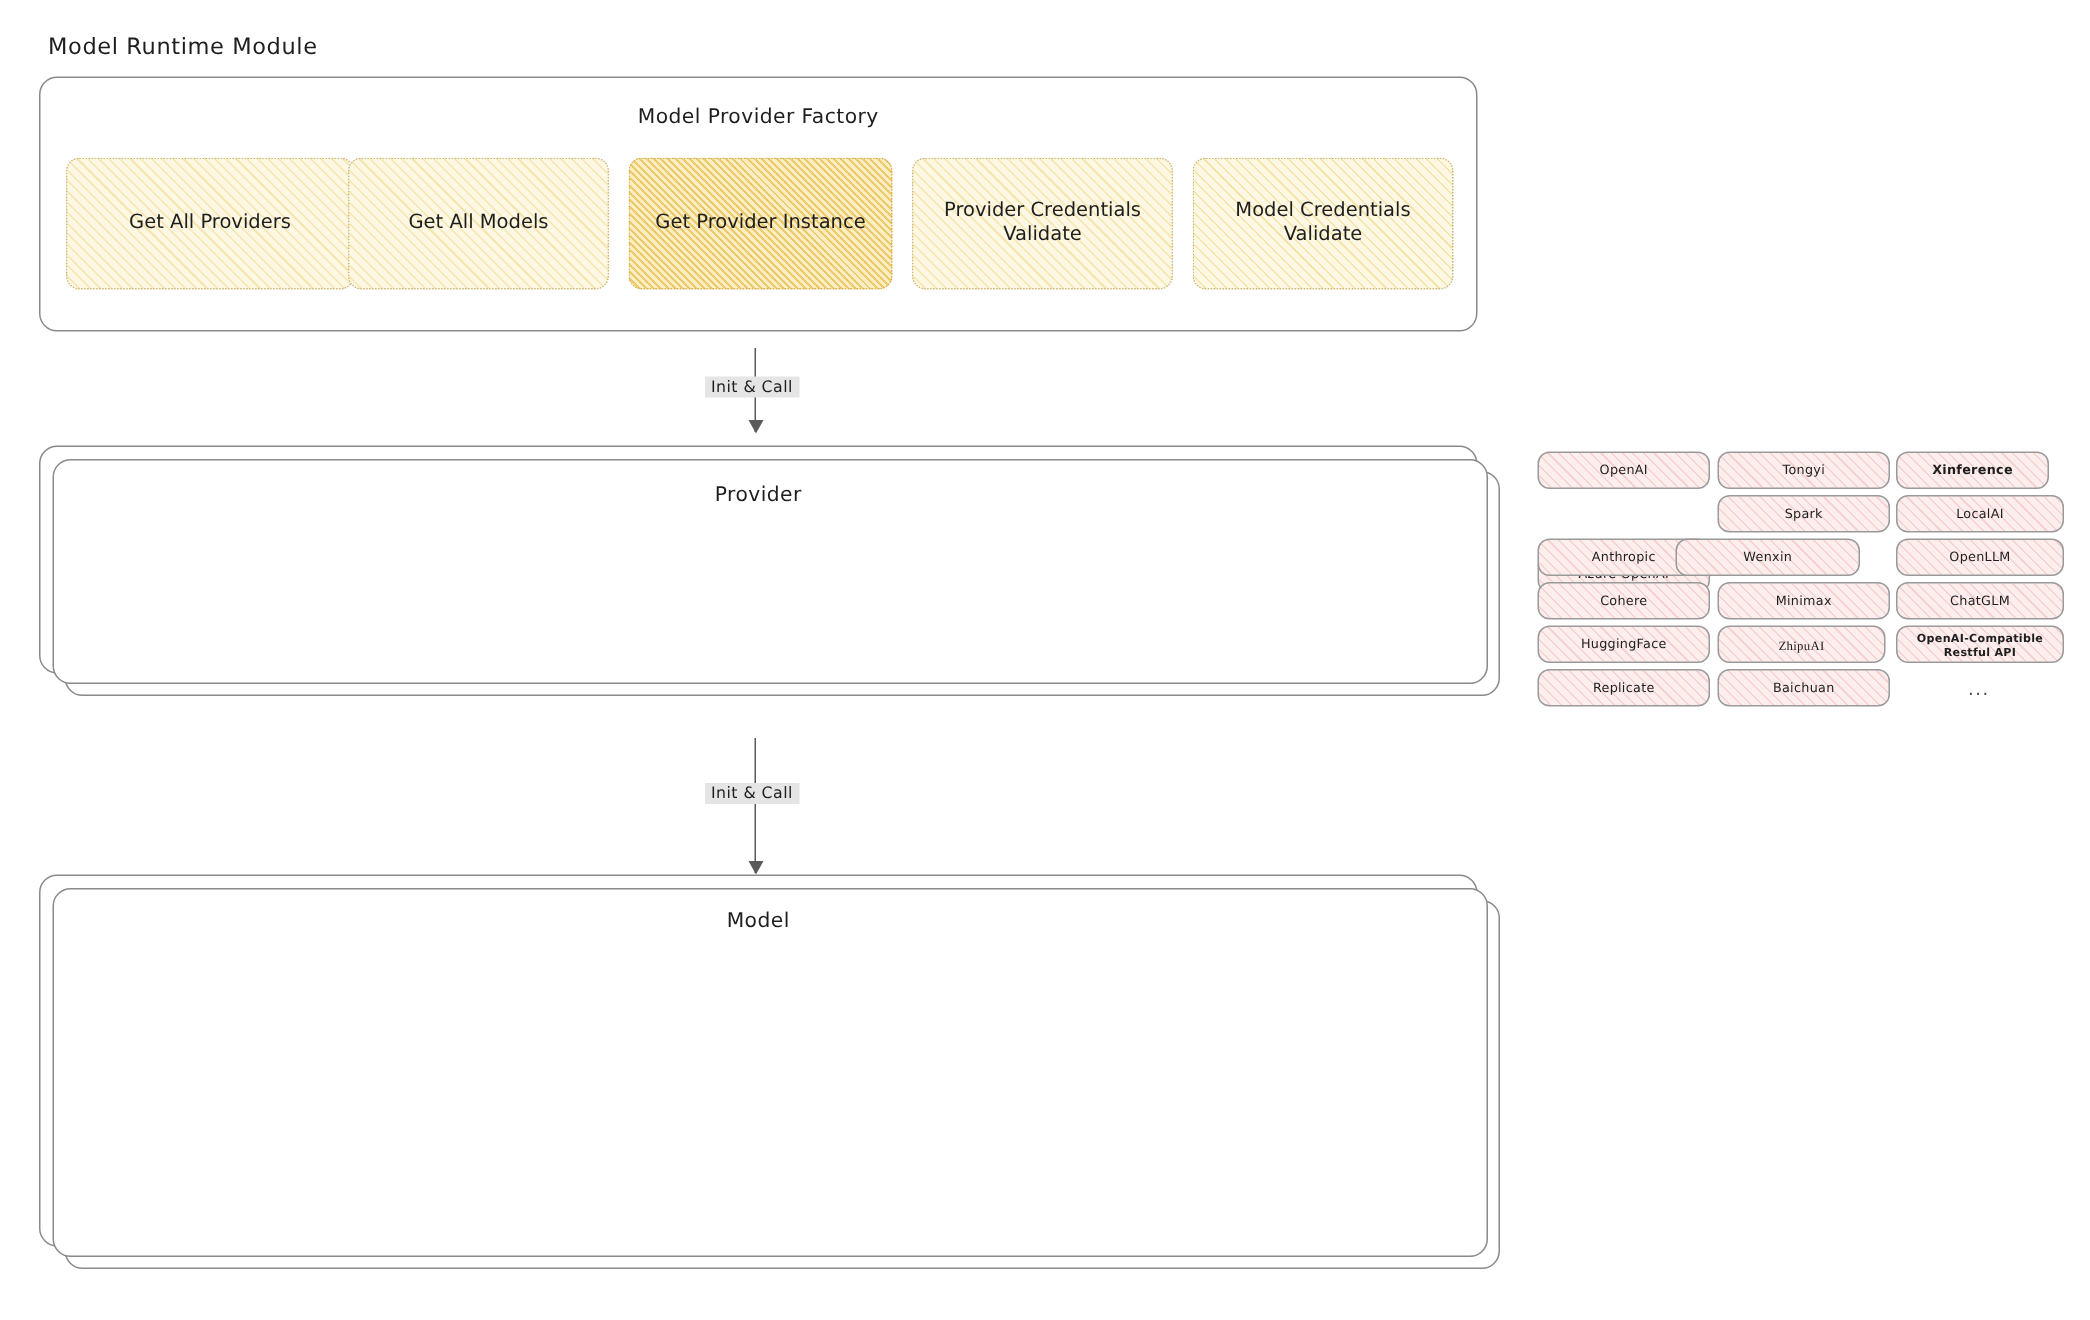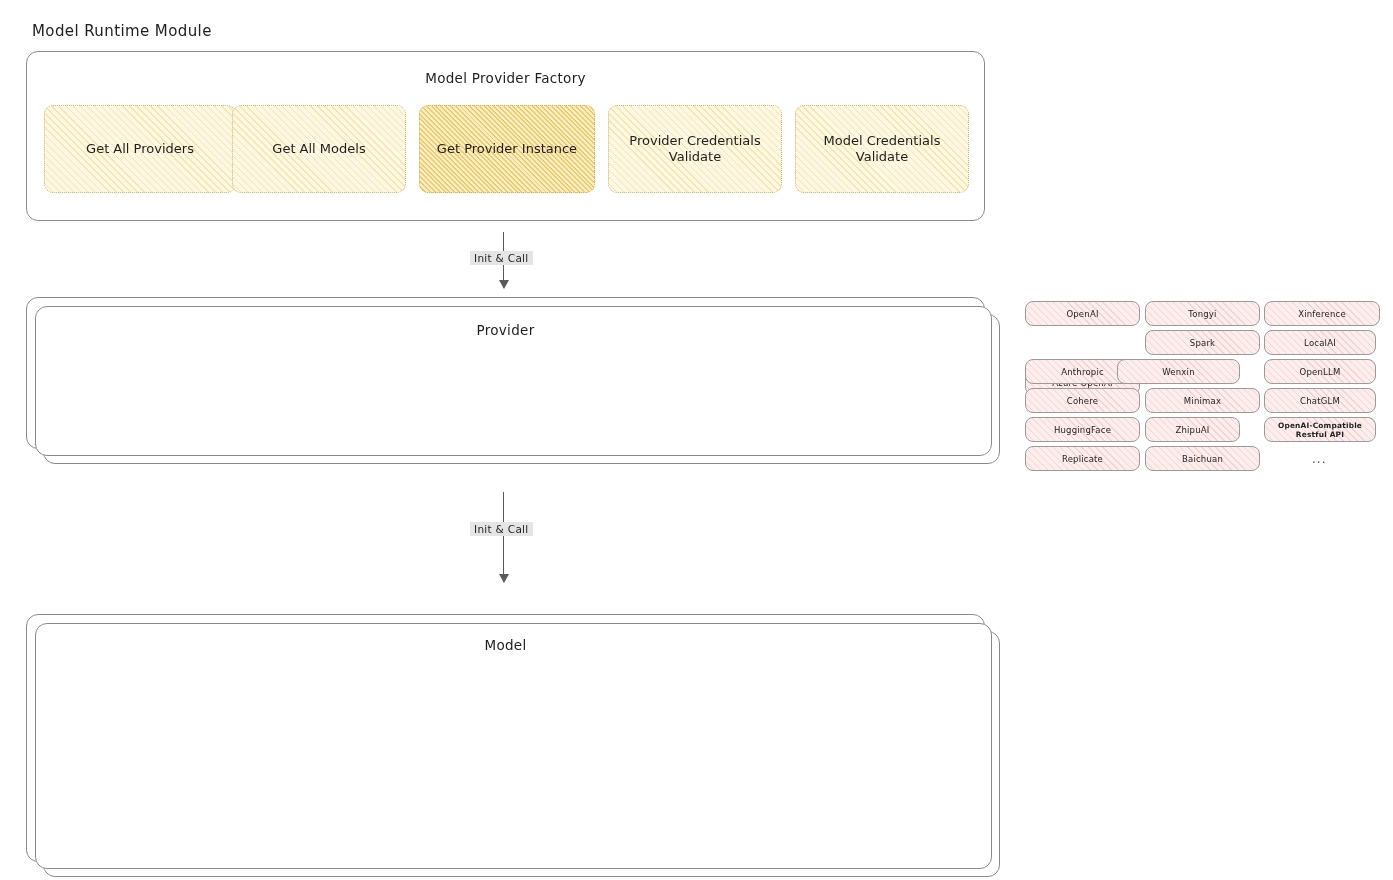--- a/index.html
+++ b/index.html
@@ -265,45 +265,45 @@
 </div>
 <div class="pchip" style="left:1145px; top:330px; width:115px; height:25px;">
   <span>Spark</span>
 </div>
 <div class="pchip" style="left:1117px; top:359px; width:123px; height:25px;">
   <span>Wenxin</span>
 </div>
 <div class="pchip" style="left:1145px; top:388px; width:115px; height:25px;">
   <span>Minimax</span>
 </div>
-<div class="pchip" style="left:1145px; top:417px; width:95px; height:25px;">
+<div class="pchip" style="left:1145px; top:417px; width:112px; height:25px;font-family:Liberation Serif, serif;">
   <span>ZhipuAI</span>
 </div>
 <div class="pchip" style="left:1145px; top:446px; width:115px; height:25px;">
   <span>Baichuan</span>
 </div>
 
-<div class="pchip" style="left:1264px; top:301px; width:116px; height:25px;">
+<div class="pchip" style="left:1264px; top:301px; width:102px; height:25px;font-weight:bold;">
   <span>Xinference</span>
 </div>
 <div class="pchip" style="left:1264px; top:330px; width:112px; height:25px;">
   <span>LocalAI</span>
 </div>
 <div class="pchip" style="left:1264px; top:359px; width:112px; height:25px;">
   <span>OpenLLM</span>
 </div>
 <div class="pchip" style="left:1264px; top:388px; width:112px; height:25px;">
   <span>ChatGLM</span>
 </div>
 <div class="pchip" style="left:1264px; top:417px; width:112px; height:25px; font-size:7.4px;font-weight:bold;">
   <span>OpenAI-Compatible Restful API</span>
 </div>
 <div class="ellipsis-mark" style="left:1312px; top:452px;">...</div>
 
-<div class="hd-card stack" style="left:26px; top:614px; width:959px; height:248px;">
+<div class="hd-card stack" style="left:26px; top:583px; width:959px; height:248px;">
   <div class="card-title" style="top:22px;">Model</div>
 </div>
 
 <div class="bchip" style="left:129px; top:627px; width:52px; height:22px;">
   <span>LLM</span>
 </div>
 <div class="wchip" style="left:186px; top:623px; width:70px; height:15px;">
   <span>Completion Model</span>
 </div>
 <div class="wchip" style="left:186px; top:639px; width:70px; height:15px;">

